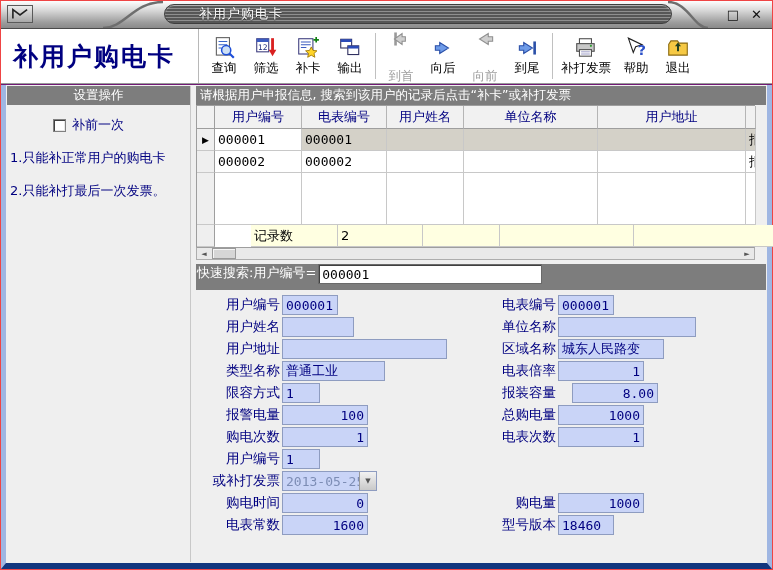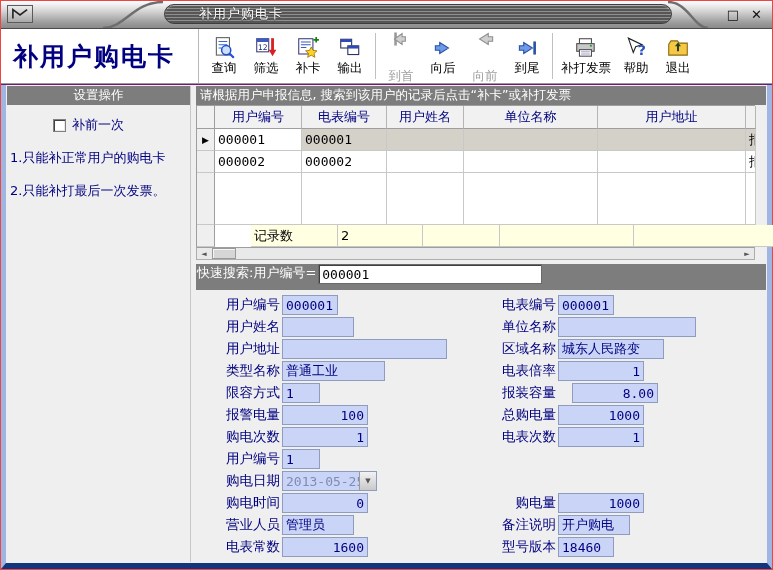--- a/index.html
+++ b/index.html
@@ -418,49 +418,39 @@
               </div>
             </div>
             <div class="frow">
               <div class="fcell left">
                 <span class="flabel">用户编号</span>
                 <div class="ffield" style="width: 38px;">1</div>
               </div>
             </div>
             <div class="frow">
               <div class="fcell left">
-                <span class="flabel">购电日期</span>
+                <span class="flabel">或补打发票</span>
                 <div class="combo" style="width: 95px;">
                   <span class="ctext">2013-05-25</span>
                   <span class="cbtn">▼</span>
                 </div>
               </div>
             </div>
             <div class="frow">
               <div class="fcell left">
                 <span class="flabel">购电时间</span>
                 <div class="ffield right-align" style="width: 86px;">0</div>
               </div>
               <div class="fcell right">
                 <span class="flabel">购电量</span>
                 <div class="ffield right-align" style="width: 86px;">1000</div>
               </div>
             </div>
             <div class="frow">
               <div class="fcell left">
-                <span class="flabel">营业人员</span>
-                <div class="ffield cjk" style="width: 72px;">管理员</div>
-              </div>
-              <div class="fcell right">
-                <span class="flabel">备注说明</span>
-                <div class="ffield cjk" style="width: 72px;">开户购电</div>
-              </div>
-            </div>
-            <div class="frow">
-              <div class="fcell left">
                 <span class="flabel">电表常数</span>
                 <div class="ffield right-align" style="width: 86px;">1600</div>
               </div>
               <div class="fcell right">
                 <span class="flabel">型号版本</span>
                 <div class="ffield" style="width: 56px;">18460</div>
               </div>
             </div>
           </div>
       </div>

